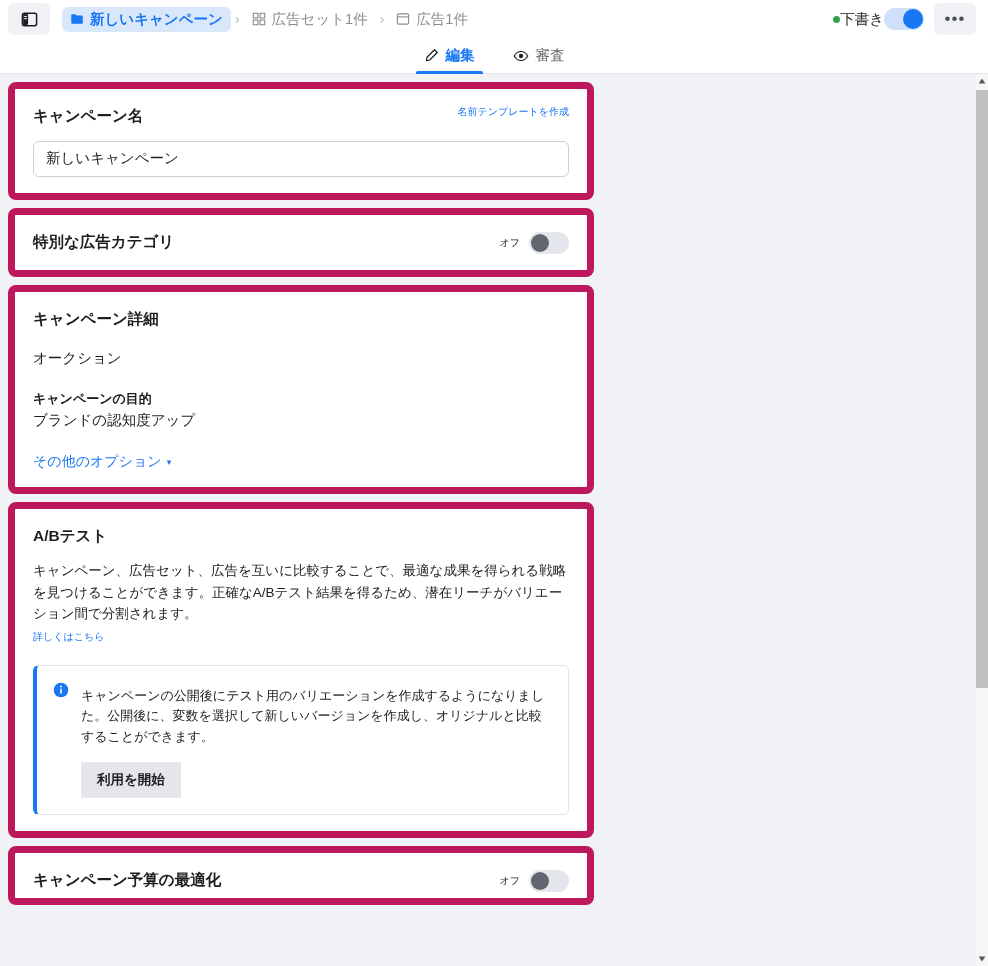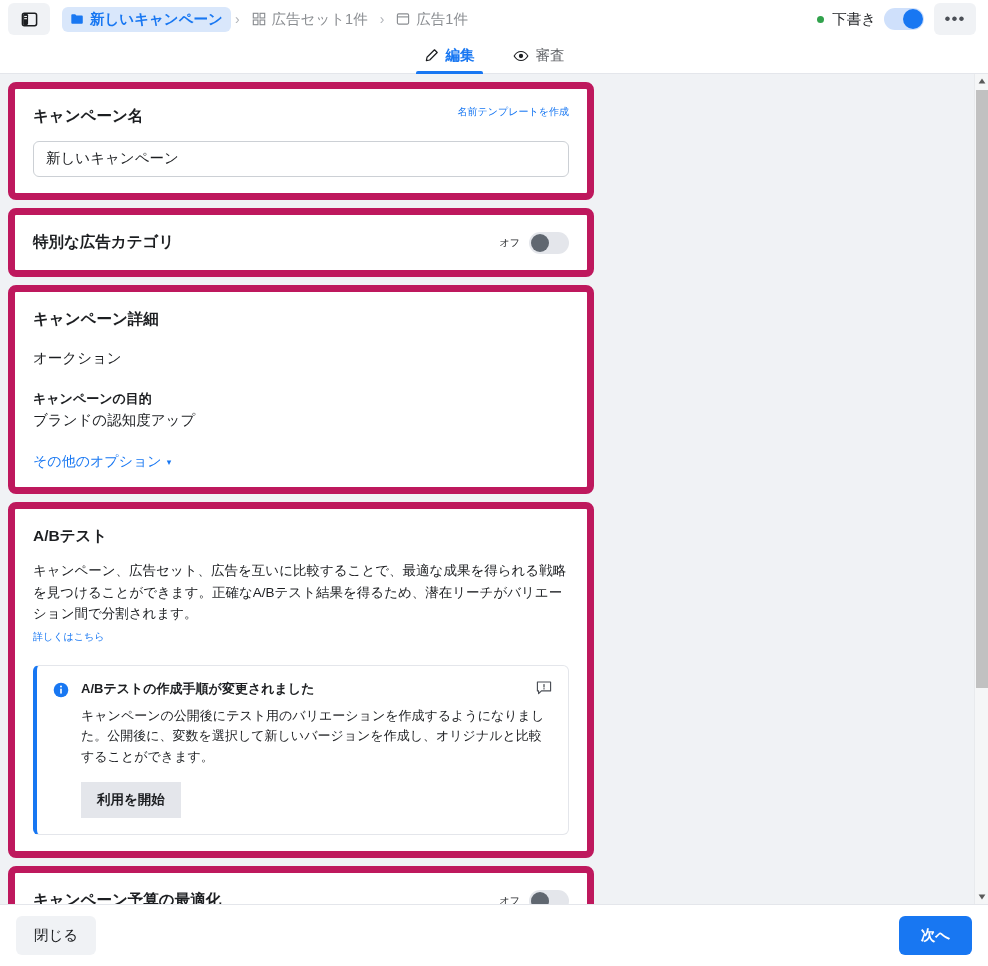--- a/index.html
+++ b/index.html
@@ -31,21 +31,21 @@
   .breadcrumb { display: flex; align-items: center; margin-left: 12px; flex: 1 1 auto; min-width: 0; }
   .crumb {
     display: flex; align-items: center; gap: 6px;
     padding: 3px 8px; border-radius: 6px;
     font-size: 14.5px; white-space: nowrap; cursor: pointer;
   }
   .crumb.active { background: #d9e7fb; color: #1877f2; font-weight: 600; }
   .crumb.inactive { color: #8a8d91; }
   .crumb-sep { color: #b0b3b8; font-size: 14px; padding: 0 4px; user-select: none; }
 
-  .status-wrap { display: flex; align-items: center; gap: 8px; flex: 0 0 auto; }
+  .status-wrap { display: flex; align-items: center; gap: 0; flex: 0 0 auto; }
   .status-dot { width: 7px; height: 7px; border-radius: 50%; background: #31a24c; display: inline-block; }
   .status-text { font-size: 14.5px; color: #1c1e21; white-space: nowrap; }
 
   .toggle-pill {
     width: 40px; height: 22px; border-radius: 11px;
     background: #cfe0fb; position: relative; cursor: pointer; flex: 0 0 auto;
   }
   .toggle-pill .knob {
     position: absolute; top: 1px; right: 1px;
     width: 20px; height: 20px; border-radius: 50%; background: #1877f2;
@@ -299,30 +299,20 @@
 
         <div class="notice">
           <span class="notice-icon">
             <svg width="16" height="16" viewBox="0 0 16 16">
               <circle cx="8" cy="8" r="7.3" fill="#1877f2"></circle>
               <rect x="7.2" y="6.6" width="1.6" height="5.2" rx="0.8" fill="#ffffff"></rect>
               <circle cx="8" cy="4.5" r="1" fill="#ffffff"></circle>
             </svg>
           </span>
           <div class="notice-main">
-            <div class="notice-head">
-              <div class="notice-title">A/Bテストの作成手順が変更されました</div>
-              <span class="report-icon">
-                <svg width="16" height="16" viewBox="0 0 18 18">
-                  <path d="M1.6 2.2h14.8v10.1H6.1L2.9 15.3v-3h-1.3z" fill="none" stroke="#4b4f56" stroke-width="1.3" stroke-linejoin="round"></path>
-                  <rect x="8.3" y="4.6" width="1.4" height="3.8" fill="#4b4f56"></rect>
-                  <rect x="8.3" y="9.2" width="1.4" height="1.4" fill="#4b4f56"></rect>
-                </svg>
-              </span>
-            </div>
             <div class="notice-text">キャンペーンの公開後にテスト用のバリエーションを作成するようになりました。公開後に、変数を選択して新しいバージョンを作成し、オリジナルと比較することができます。</div>
             <button class="notice-btn">利用を開始</button>
           </div>
         </div>
       </div>
 
       <div class="card" style="padding-bottom:6px;">
         <div class="card-head">
           <div class="card-title">キャンペーン予算の最適化</div>
           <div class="off-toggle">
@@ -345,18 +335,14 @@
       </div>
       <div class="sb-thumb"></div>
       <div class="sb-arrow bottom">
         <svg width="8" height="6" viewBox="0 0 8 6">
             <path d="M4 5.4L0.6 0.6h6.8z" fill="#5a5a5a"></path>
           </svg>
       </div>
     </div>
   </div>
 
-  <div class="footer">
-    <button class="btn-close">閉じる</button>
-    <button class="btn-next">次へ</button>
-  </div>
 
 </div>
 
 </body></html>

